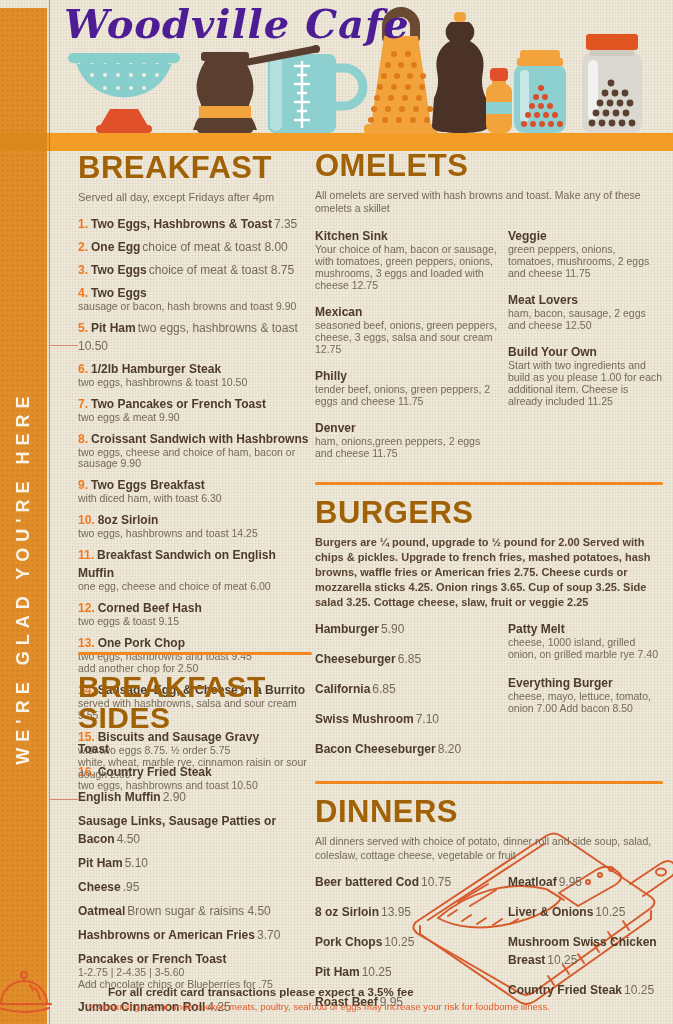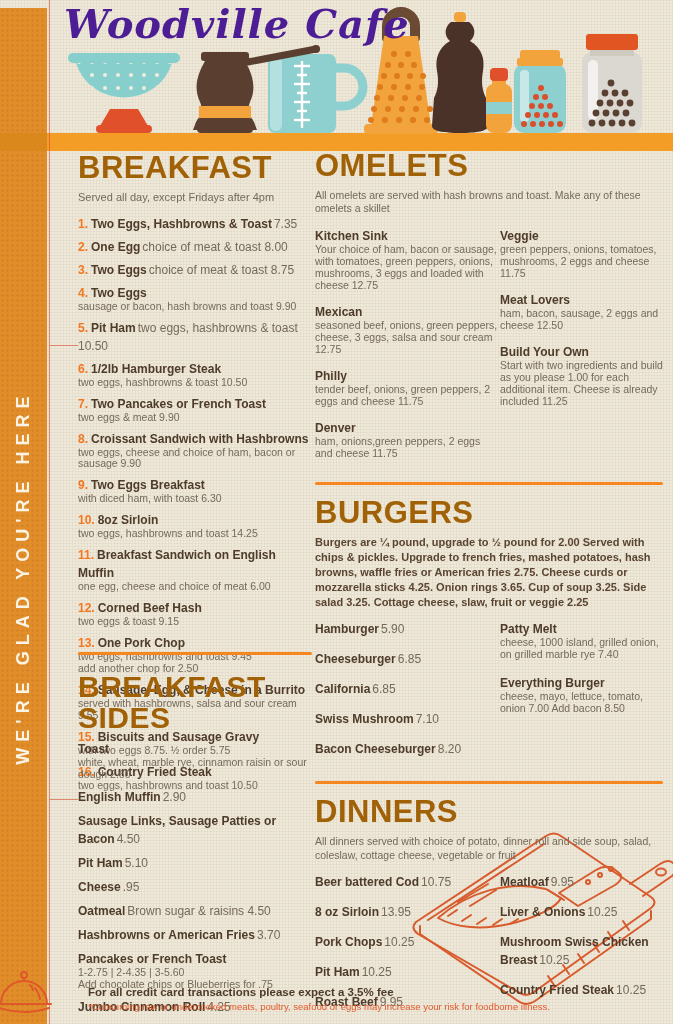--- a/index.html
+++ b/index.html
@@ -33,25 +33,25 @@
   .col-sides{position:absolute;left:78px;top:652px;width:234px;z-index:2;}
   .col-right{position:absolute;left:315px;top:150px;width:348px;z-index:2;}
   .item{margin-bottom:5px;}
   .num{font-weight:bold;color:#f2771f;font-size:12px;margin-right:3px;}
   .nm{font-weight:bold;color:#4e3b29;font-size:12px;line-height:1.15;}
   .tail{color:#75695a;font-size:12px;margin-left:2px;}
   .desc{color:#75695a;font-size:10.5px;line-height:1.14;}
   .col-sides .item{margin-bottom:6px;}
   .divider{height:3px;background:#f6871f;border-radius:2px;margin:12px 0;}
   .col-sides .divider{margin:0 0 10px 0;}
-  .two-col{display:grid;grid-template-columns:184px 1fr;column-gap:1px;}
+  .two-col{display:grid;grid-template-columns:184px 1fr;column-gap:9px;}
   .two-col .item{margin-bottom:10px;}
   .two-col.spread .item{margin-bottom:12px;}
   .footer{position:absolute;left:88px;top:986px;width:575px;z-index:4;}
-  .fee{font-size:11.5px;font-weight:bold;color:#4e3b29;}
+  .fee{font-size:11.5px;font-weight:bold;color:#4e3b29;margin-left:20px;}
   .disclaimer{font-size:9.5px;color:#e2592b;margin-top:3px;}
   .cloche{position:absolute;left:-5px;top:962px;z-index:4;}
   .board{position:absolute;left:398px;top:796px;z-index:1;}
 </style>
 </head>
 <body>
 
 <div class="page">
 
   <div class="sidebar"></div>

